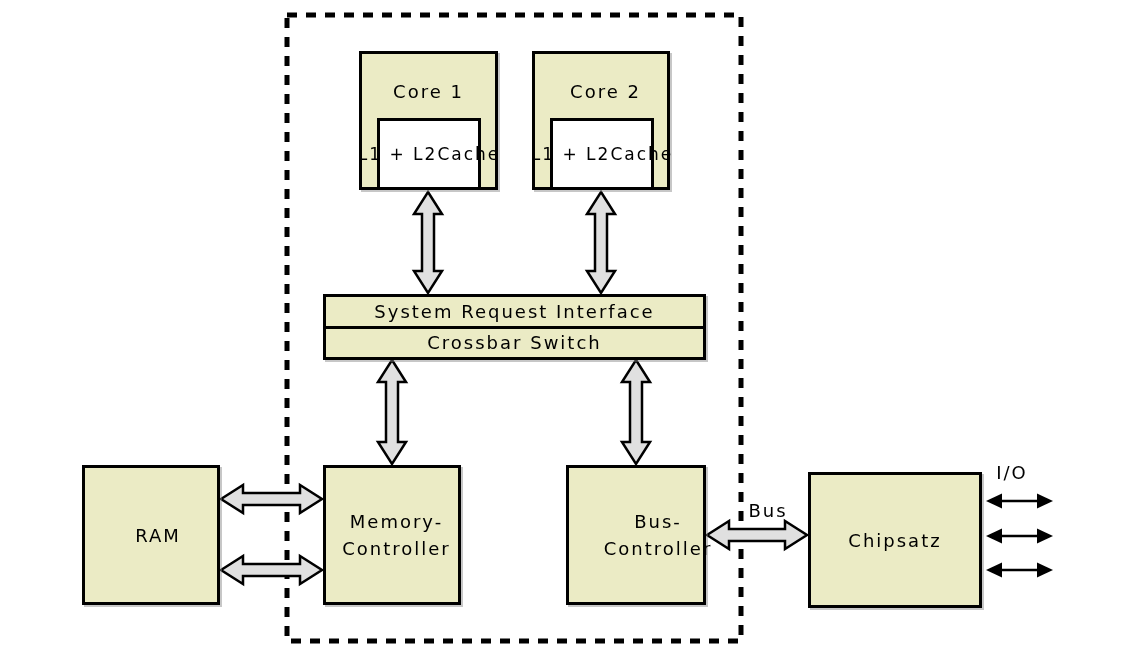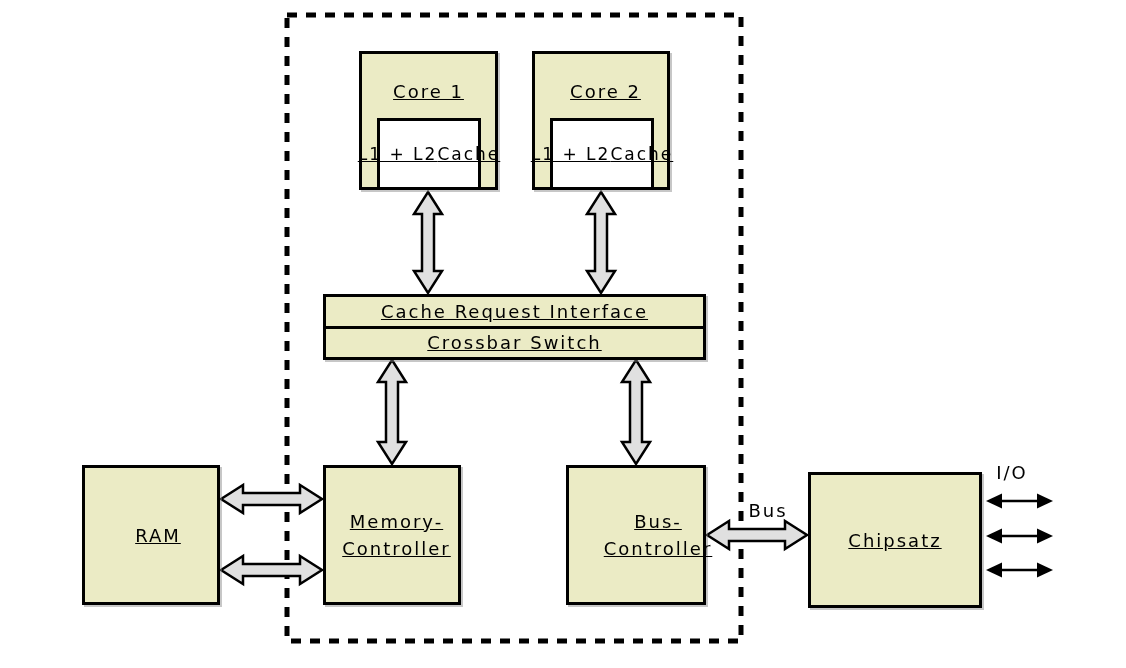--- a/index.html
+++ b/index.html
@@ -6,21 +6,21 @@
   #canvas{
     position:relative;width:1126px;height:668px;background:#ffffff;overflow:hidden;
     font-family:"DejaVu Sans","Liberation Sans",sans-serif;color:#000;
   }
   #arrow-layer{position:absolute;left:0;top:0;width:1126px;height:668px;}
   .box{
     position:absolute;box-sizing:border-box;background:#ebebc5;
     border:3px solid #000;box-shadow:2px 2px 0 rgba(130,130,130,.45);
   }
   .box-label{
-    font-size:18px;letter-spacing:2px;text-align:center;line-height:27px;white-space:nowrap;text-decoration:underline;
+    font-size:18px;letter-spacing:2px;text-align:center;line-height:27px;white-space:nowrap;
   }
   .center-flex{display:flex;flex-direction:column;align-items:center;justify-content:center;}
   .core{padding-top:24px;text-align:center;}
   .cache{
     position:absolute;box-sizing:border-box;background:#ffffff;border:3px solid #000;
     display:flex;flex-direction:row;align-items:center;justify-content:center;
   }
   .cache .box-label{font-size:17px;line-height:26px;letter-spacing:2px;}
   .sri{
     position:absolute;box-sizing:border-box;background:#ebebc5;border:3px solid #000;
@@ -83,21 +83,21 @@
   <div class="box core" style="left:532px;top:51px;width:138px;height:139px;padding-left:9px;">
     <span class="box-label">Core 2</span>
     <div class="cache" style="left:15px;bottom:-3px;width:104px;height:72px;">
       <span class="box-label">L1 + L2</span>
       <span class="box-label">Cache</span>
     </div>
   </div>
 
   <div class="sri" style="left:323px;top:294px;width:383px;height:66px;">
     <div class="sri-row first">
-      <span class="box-label">Cache Request Interface</span>
+      <span class="box-label">System Request Interface</span>
     </div>
     <div class="sri-row">
       <span class="box-label">Crossbar Switch</span>
     </div>
   </div>
 
   <div class="box center-flex" style="left:82px;top:465px;width:138px;height:140px;padding-left:14px;">
     <span class="box-label">RAM</span>
   </div>
 

